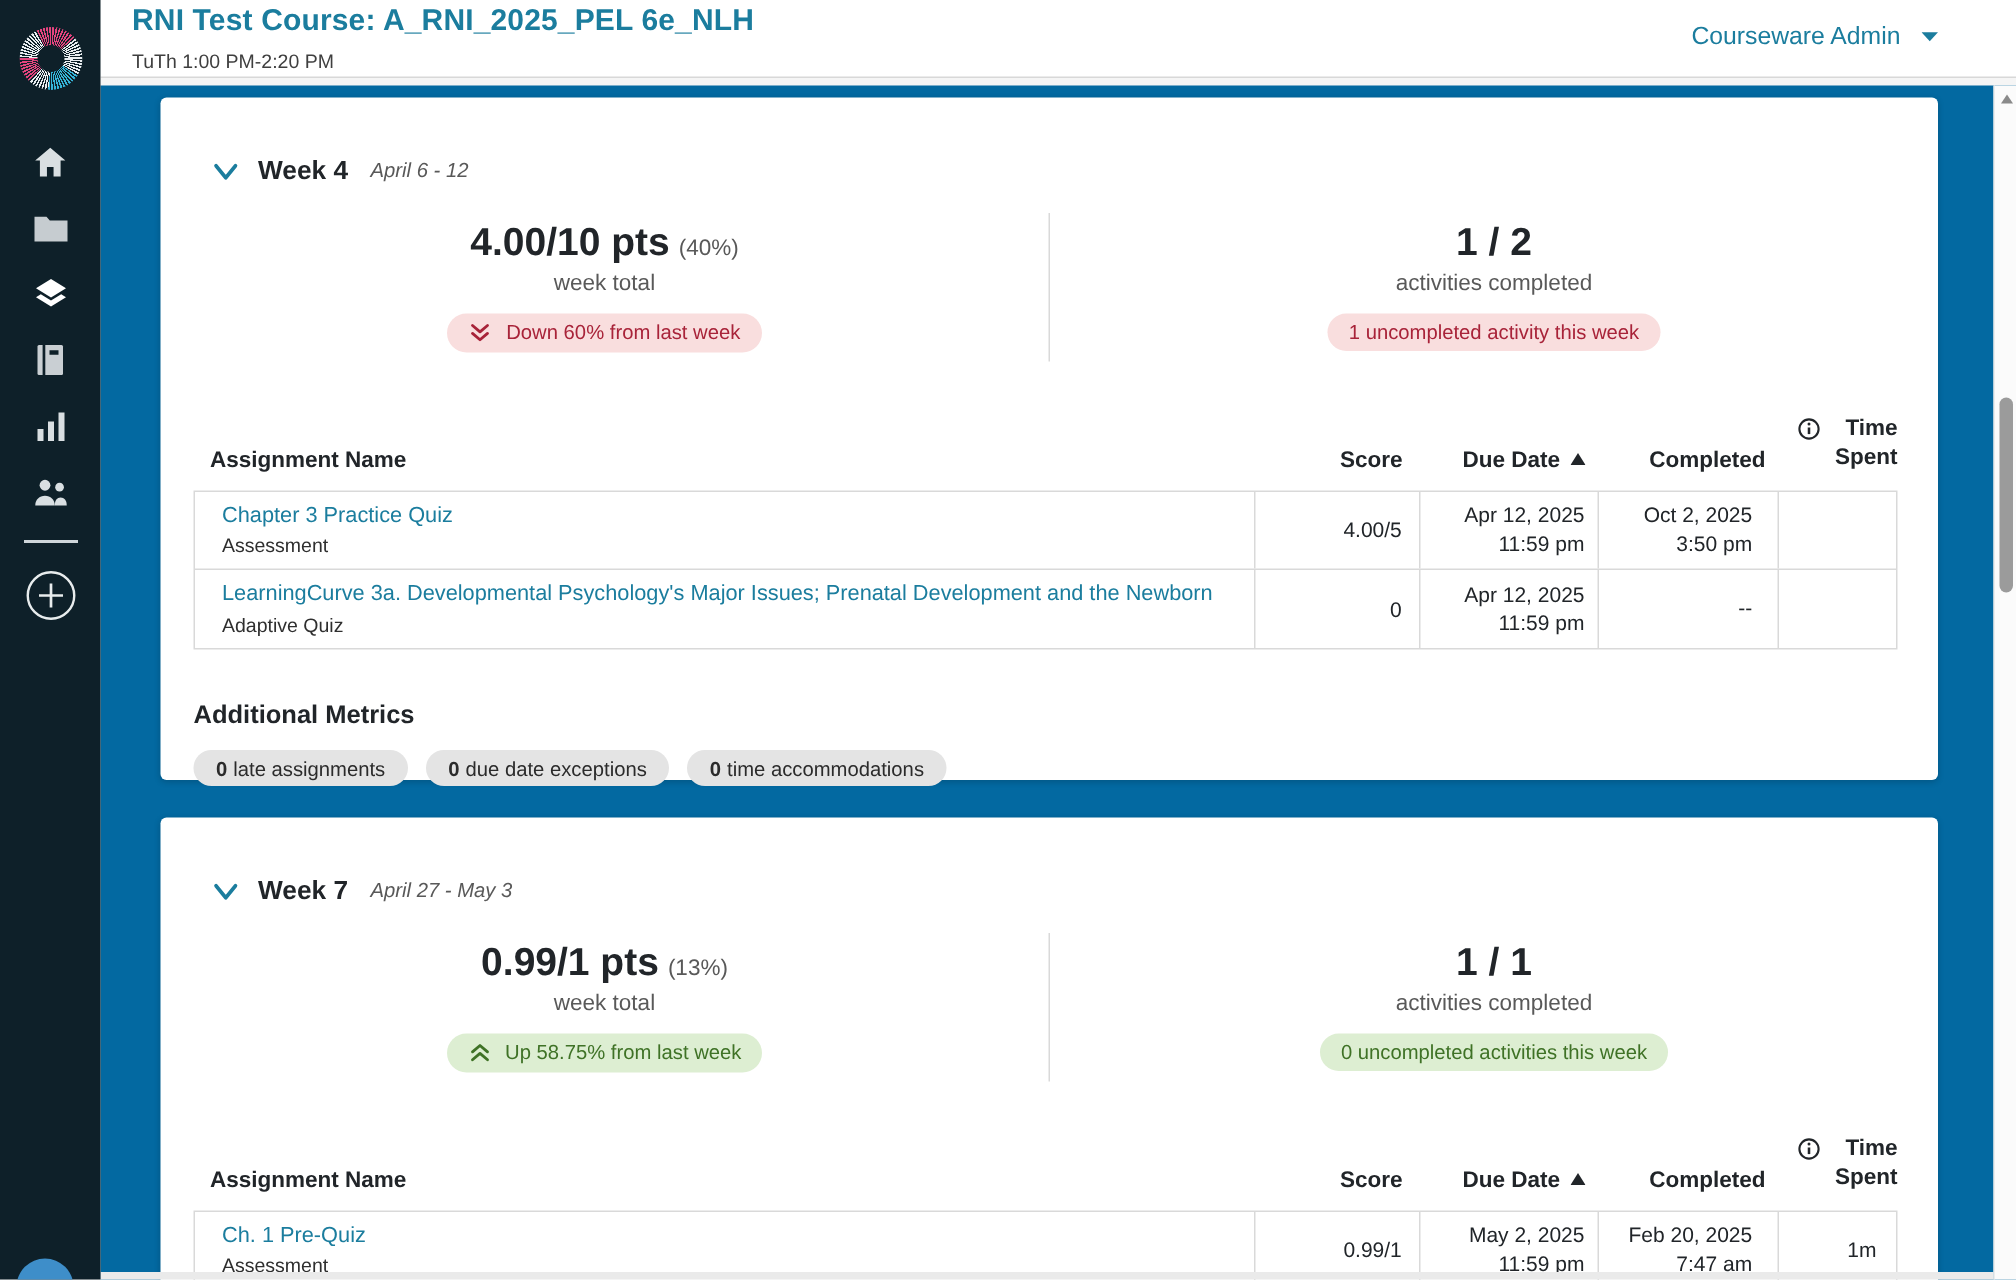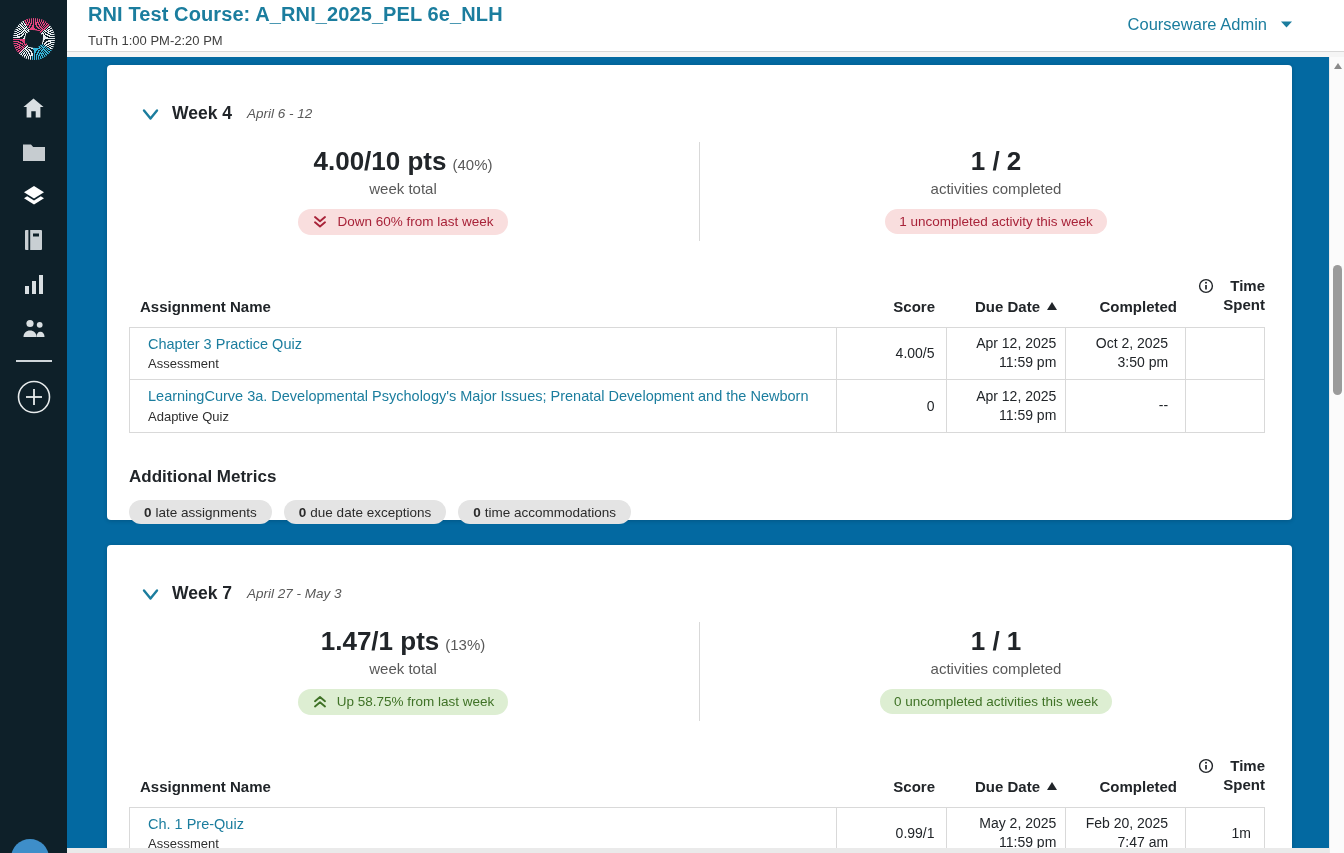--- a/index.html
+++ b/index.html
@@ -292,21 +292,21 @@
       <svg class="chev" width="17" height="13" viewBox="0 0 17 13">
         <polyline points="2,2.5 8.5,10.5 15,2.5" fill="none" stroke="#1b7d9e" stroke-width="2.4" stroke-linecap="round" stroke-linejoin="round"></polyline>
       </svg>
       <span class="week-title">Week 7</span>
       <span class="week-range">April 27 - May 3</span>
     </div>
 
     <div class="stats">
       <div class="stat left">
         <div class="stat-value">
-          <span>1.47/1 pts</span><span class="pct">(13%)</span>
+          <span>0.99/1 pts</span><span class="pct">(13%)</span>
         </div>
         <div class="stat-caption">week total</div>
         <div class="badge green">
           <svg width="16" height="16" viewBox="0 0 16 16">
             <polyline points="3,7.2 8,3 13,7.2" fill="none" stroke="#3f7226" stroke-width="1.9" stroke-linecap="round" stroke-linejoin="round"></polyline>
             <polyline points="3,12.5 8,8.3 13,12.5" fill="none" stroke="#3f7226" stroke-width="1.9" stroke-linecap="round" stroke-linejoin="round"></polyline>
           </svg>
           <span>Up 58.75% from last week</span>
         </div>
       </div>

